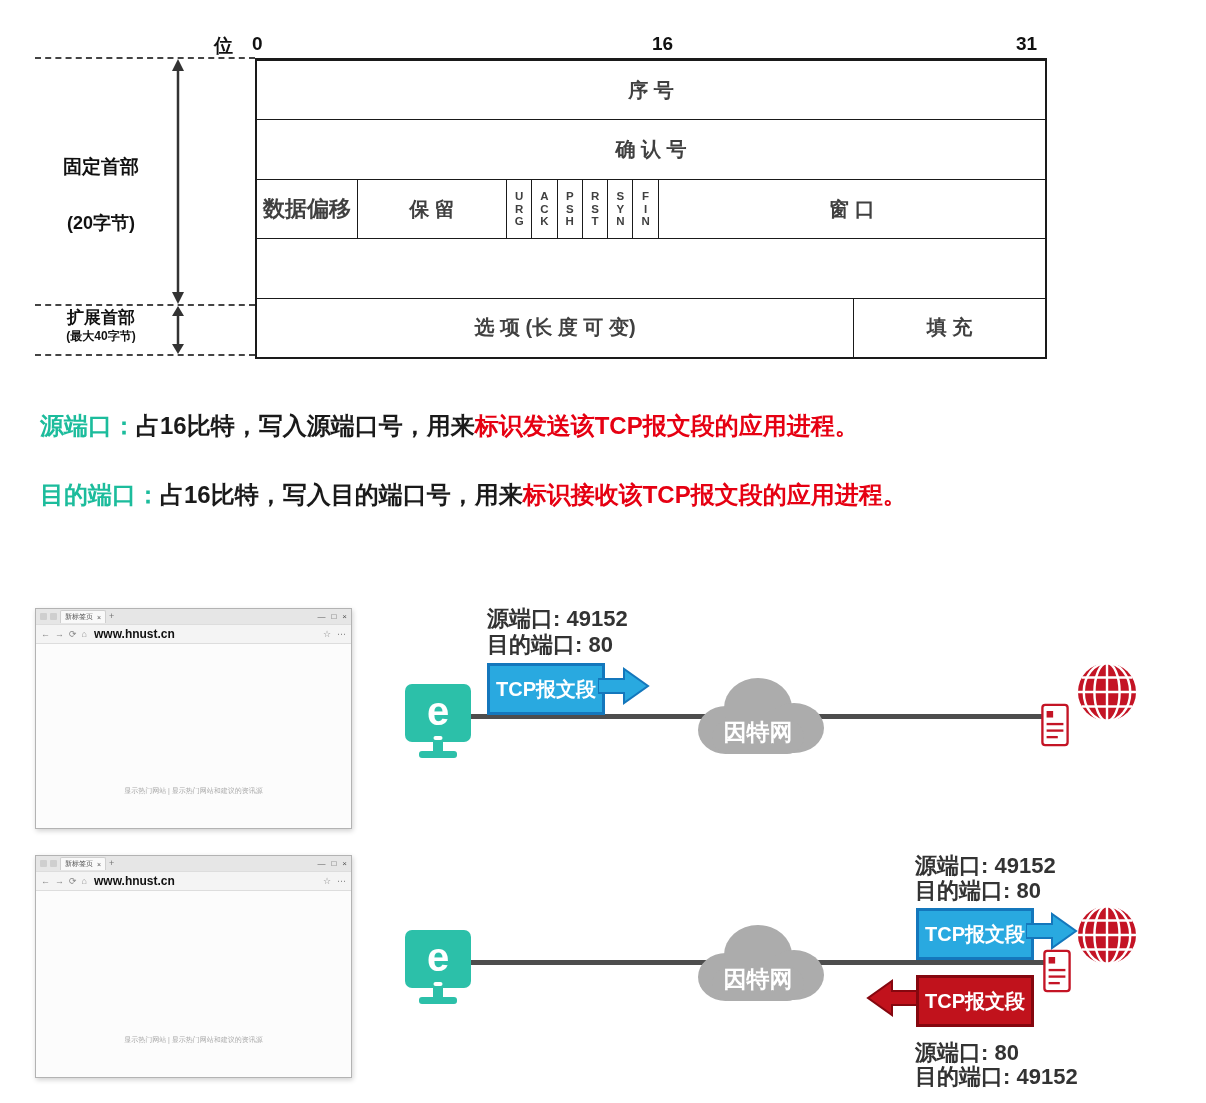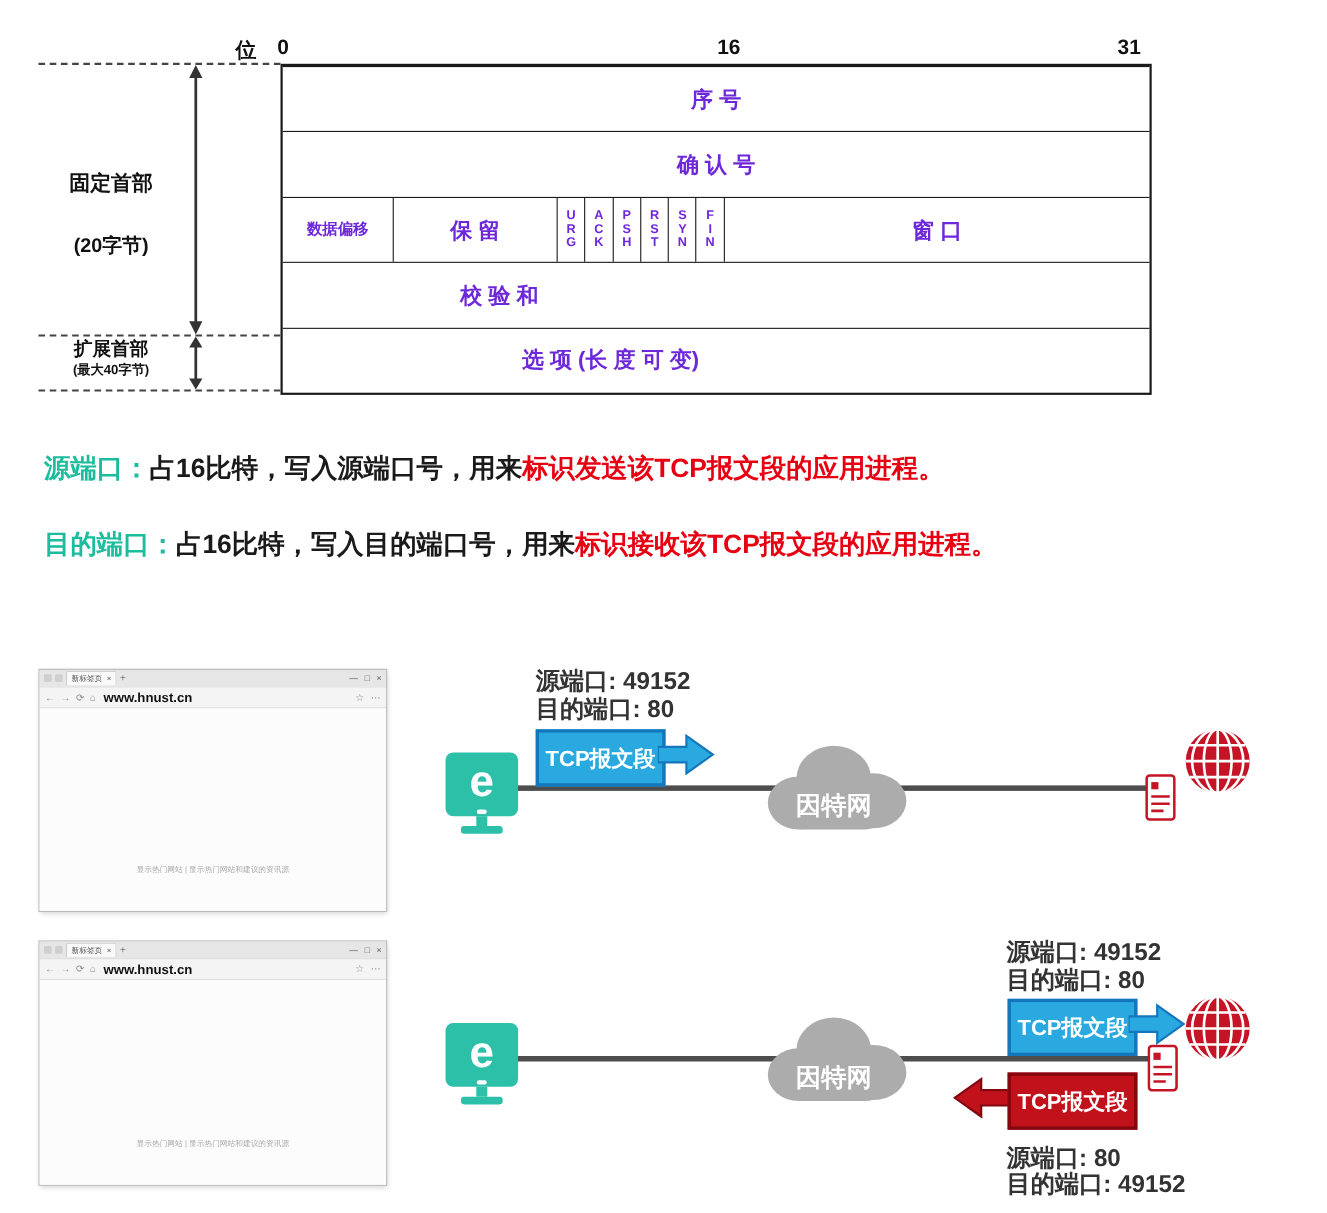--- a/index.html
+++ b/index.html
@@ -10,27 +10,27 @@
   
   .tick{position:absolute;top:33px;font-size:19px;font-weight:bold;color:#111;}
 
   
   .dash{position:absolute;left:35px;width:220px;height:0;border-top:2px dashed #444;}
 
   
   .tcpTable{position:absolute;left:255px;top:58px;width:788px;height:297px;display:flex;flex-direction:column;border:2px solid #1a1a1a;background:#fff;}
   .trow{flex:1;display:flex;border-top:1.5px solid #1a1a1a;min-height:0;}
   .trow.first{border-top:none;}
-  .tcell{flex:1;display:flex;align-items:center;justify-content:center;border-left:1.5px solid #1a1a1a;font-weight:bold;font-size:20px;color:#6d28d9;}
+  .tcell{flex:1;display:flex;align-items:center;justify-content:center;border-left:1.5px solid #1a1a1a;font-weight:bold;font-size:20px;color:#404040;}
   .tcell.noL{border-left:none;}
   .trow.teal{background:#2CC0A9;}
   .trow.teal .tcell{color:#fff;font-size:21px;}
   .trow.teal .tcell + .tcell{border-left:2px solid #fff;}
   .flag{flex:0 0 24.3px;font-size:11.5px;line-height:1.1;white-space:pre-line;text-align:center;}
-  .w100{flex:0 0 100px;font-size:14px;}
+  .w100{flex:0 0 100px;font-size:22px;}
   .w148{flex:0 0 148px;}
   .w394{flex:0 0 394px;}
   .w596{flex:0 0 596px;}
 
   .sideLabel{position:absolute;left:36px;width:130px;text-align:center;font-weight:bold;color:#111;}
 
   
   .note{position:absolute;left:40px;font-size:24px;font-weight:bold;white-space:nowrap;}
   .note .term{color:#1CBC9C;}
   .note .mid{color:#1a1a1a;}
@@ -120,24 +120,24 @@
 T</div>
       <div class="tcell flag">S
 Y
 N</div>
       <div class="tcell flag">F
 I
 N</div>
       <div class="tcell">窗 口</div>
     </div>
     <div class="trow">
-      <div class="tcell noL w394">校 验 和</div>
     </div>
     <div class="trow">
       <div class="tcell noL w596">选 项 (长 度 可 变)</div>
+      <div class="tcell">填 充</div>
     </div>
   </div>
 
   <div class="note" style="top:410px;">
     <span class="term">源端口：</span><span class="mid">占16比特，写入源端口号，用来</span><span class="em">标识发送该TCP报文段的应用进程。</span>
   </div>
   <div class="note" style="top:455px;margin-top:24px;">
     <span class="term">目的端口：</span><span class="mid">占16比特，写入目的端口号，用来</span><span class="em">标识接收该TCP报文段的应用进程。</span>
   </div>
 

